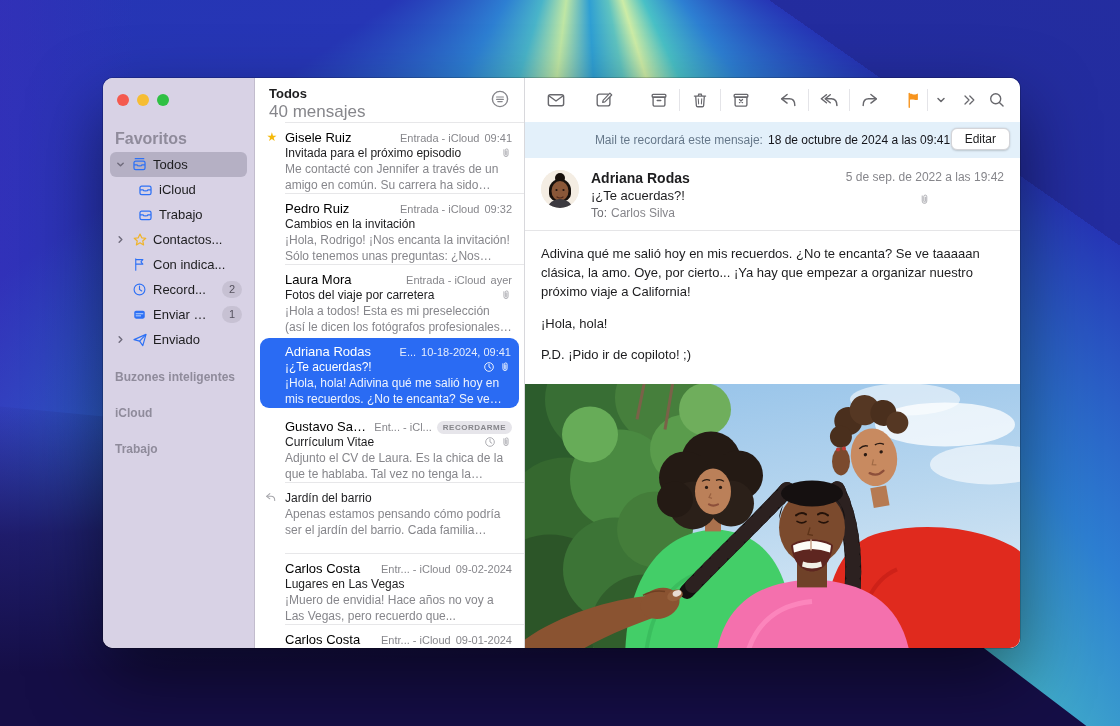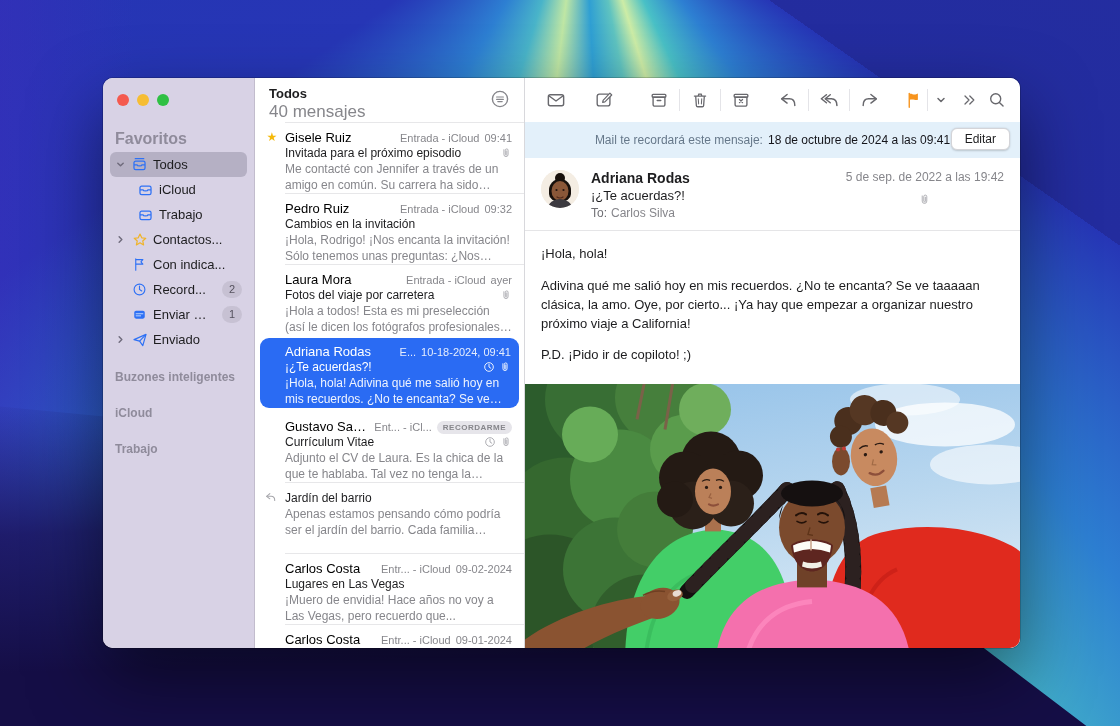--- a/index.html
+++ b/index.html
@@ -477,22 +477,22 @@
         <div class="mh-date">5 de sep. de 2022 a las 19:42</div>
         <div class="mh-clip">
           <svg class="icon" style="display:inline-block" width="13" height="13" viewBox="0 0 20 20">
               <path d="M6.5 4.5 v8 a3.5 3.5 0 0 0 7 0 V5.5 a2.3 2.3 0 0 0 -4.6 0 v7 a1.2 1.2 0 0 0 2.4 0 V6.5" fill="none" stroke="currentColor" stroke-width="1.4" stroke-linecap="round"></path>
             </svg>
         </div>
       </div>
     </div>
 
     <div class="mbody">
+      <p>Adivina qué me salió hoy en mis recuerdos. ¿No te encanta? Se ve taaaaan clásica, la amo. Oye, por cierto... ¡Ya hay que empezar a organizar nuestro próximo viaje a California!</p>
       <p>¡Hola, hola!</p>
-      <p>Adivina qué me salió hoy en mis recuerdos. ¿No te encanta? Se ve taaaaan clásica, la amo. Oye, por cierto... ¡Ya hay que empezar a organizar nuestro próximo viaje a California!</p>
       <p>P.D. ¡Pido ir de copiloto! ;)</p>
     </div>
 
     <div class="photo">
       <svg viewBox="0 0 495 293" preserveAspectRatio="xMidYMid slice">
         <defs>
           <linearGradient id="sky" x1="0" y1="0" x2="0.3" y2="1">
             <stop offset="0" stop-color="#8fbfe8"></stop>
               <stop offset="0.6" stop-color="#b9d7ef"></stop>
               <stop offset="1" stop-color="#d9e9f5"></stop>

